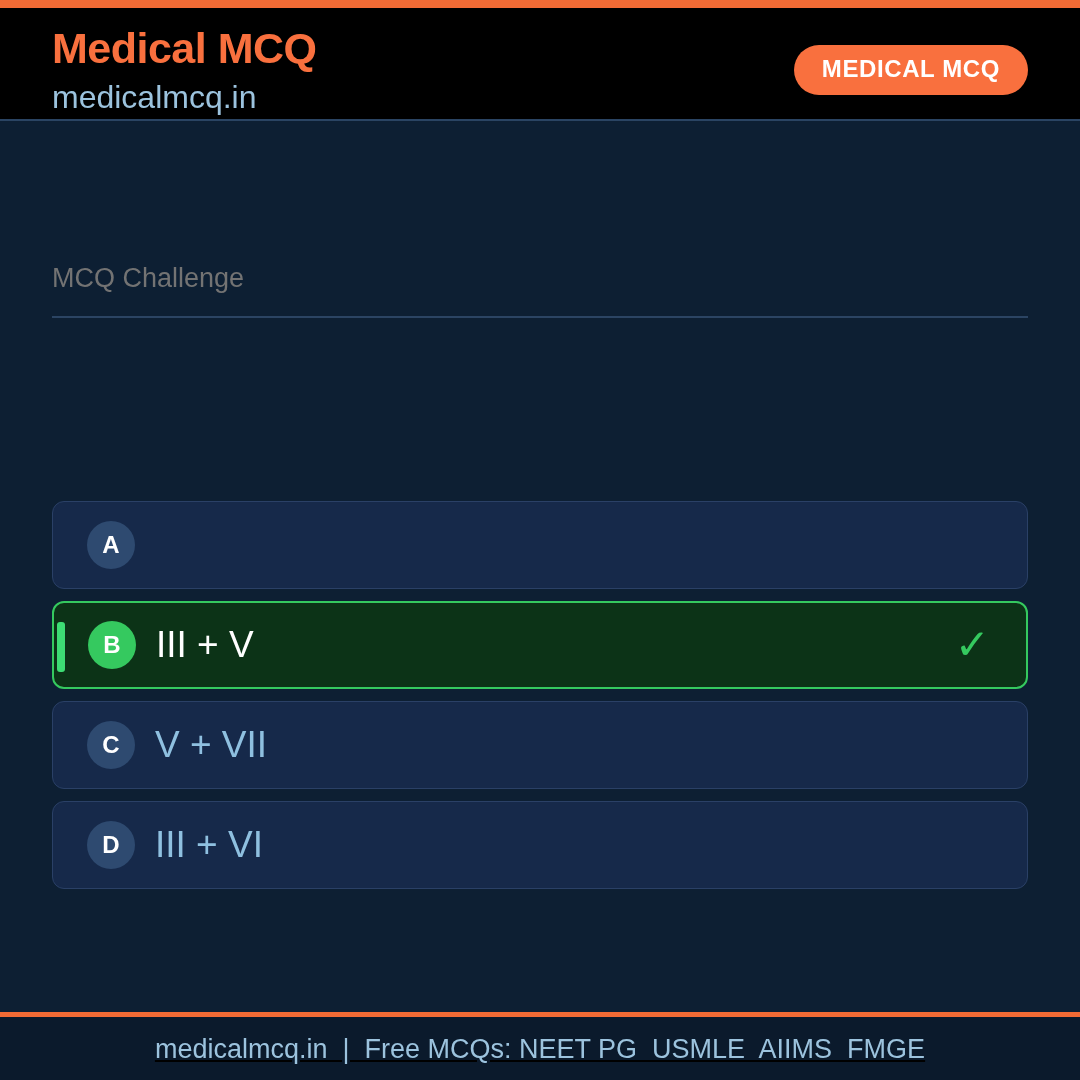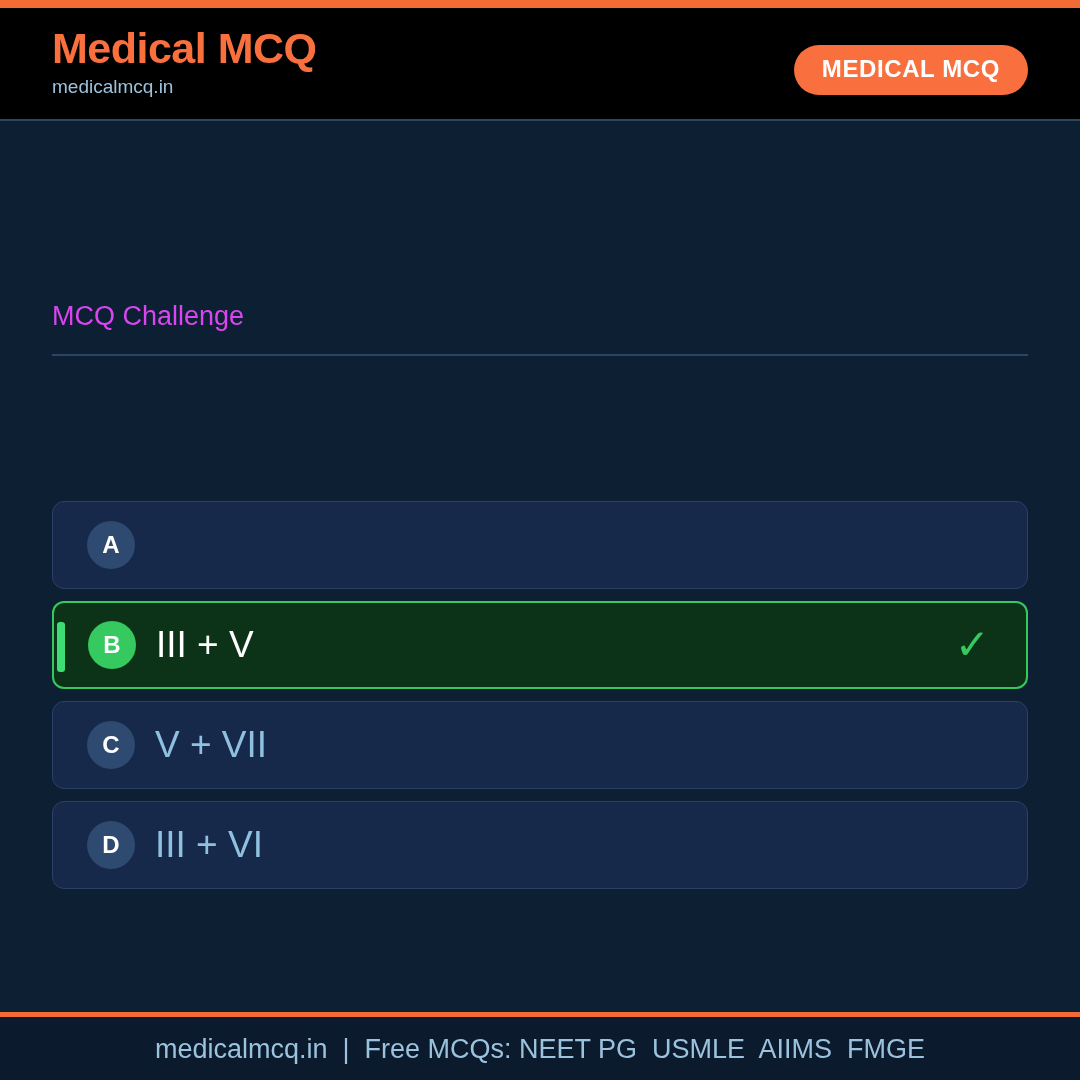--- a/index.html
+++ b/index.html
@@ -38,24 +38,24 @@
     top: 16px;
   }
   .logo-title {
     font-size: 43px;
     font-weight: bold;
     color: #f9703e;
     line-height: 48px;
     letter-spacing: -0.5px;
   }
   .logo-sub {
-    font-size: 19px;
+    font-size: 32px;
     color: #9cc3de;
     line-height: 30px;
-    margin-top: 0;
+    margin-top: 10px;
   }
   .brand-pill {
     position: absolute;
     right: 52px;
     top: 37px;
     background: #f9703e;
     color: #ffffff;
     font-size: 24px;
     font-weight: bold;
     letter-spacing: 0.6px;
@@ -66,24 +66,23 @@
 
   
   .main {
     position: absolute;
     left: 52px;
     top: 262px;
     width: 976px;
   }
   .eyebrow {
     font-size: 27px;
-    color: #d946ef;
+    color: #737373;
     line-height: 32px;
     margin-bottom: 10px;
-    margin-top: 38px;
   }
   .question {
     font-size: 47px;
     font-weight: bold;
     color: #ffffff;
     line-height: 52px;
     letter-spacing: -0.5px;
     width: 920px;
   }
   .q-divider {
@@ -177,20 +176,21 @@
   .footer {
     position: absolute;
     left: 0;
     bottom: 0;
     width: 1080px;
     height: 63px;
     background: #0b1a2c;
     display: flex;
     align-items: center;
     justify-content: center;
+    text-decoration: underline;
   }
   .footer-text {
     font-size: 27px;
     color: #9cc3de;
     line-height: 30px;
     white-space: pre;
   }
 </style>
 </head>
 <body>

